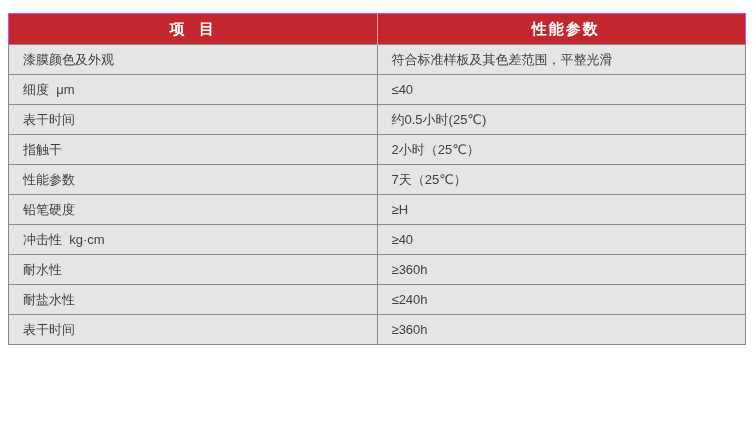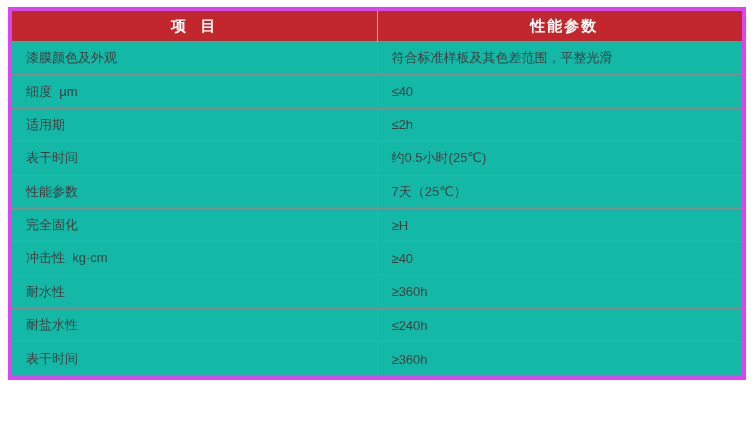--- a/index.html
+++ b/index.html
@@ -13,26 +13,26 @@
   }
   .page {
     position: relative;
     width: 756px;
     height: 448px;
     background: #ffffff;
   }
   table.spec-table {
     position: absolute;
     left: 8px;
-    top: 7px;
+    top: 13px;
     width: 738px;
-    height: 373px;
+    height: 332px;
     border-collapse: collapse;
     table-layout: fixed;
-    border: 4px solid #d946ef;
+    border: 1px solid #d946ef;
   }
   table.spec-table col { width: 50%; }
   thead th {
     background: #c1272d;
     color: #ffffff;
     font-weight: bold;
     font-size: 15px;
     letter-spacing: 2px;
     height: 30px;
     text-align: center;
@@ -40,21 +40,21 @@
     border: 0;
     white-space: pre;
     padding: 0;
   }
   thead th + th {
     border-left: 1px solid #dfa2a4;
     padding-left: 9px;
   }
   tbody td {
     border: 1px solid #8a8a8a;
-    background: #14b8a6;
+    background: #e5e5e5;
     font-size: 13px;
     color: #3f3f3f;
     text-align: left;
     vertical-align: middle;
     padding: 0 6px 0 14px;
     white-space: pre;
     overflow: hidden;
   }
 </style>
 </head>
@@ -75,33 +75,33 @@
     <tbody>
       <tr>
         <td>漆膜颜色及外观</td>
         <td>符合标准样板及其色差范围，平整光滑</td>
       </tr>
       <tr>
         <td>细度  μm</td>
         <td>≤40</td>
       </tr>
       <tr>
-        <td>适用期</td>
-        <td>≤2h</td>
+        <td>表干时间</td>
+        <td>约0.5小时(25℃)</td>
       </tr>
       <tr>
-        <td>表干时间</td>
-        <td>约0.5小时(25℃)</td>
+        <td>指触干</td>
+        <td>2小时（25℃）</td>
       </tr>
       <tr>
         <td>性能参数</td>
         <td>7天（25℃）</td>
       </tr>
       <tr>
-        <td>完全固化</td>
+        <td>铅笔硬度</td>
         <td>≥H</td>
       </tr>
       <tr>
         <td>冲击性  kg·cm</td>
         <td>≥40</td>
       </tr>
       <tr>
         <td>耐水性</td>
         <td>≥360h</td>
       </tr>

